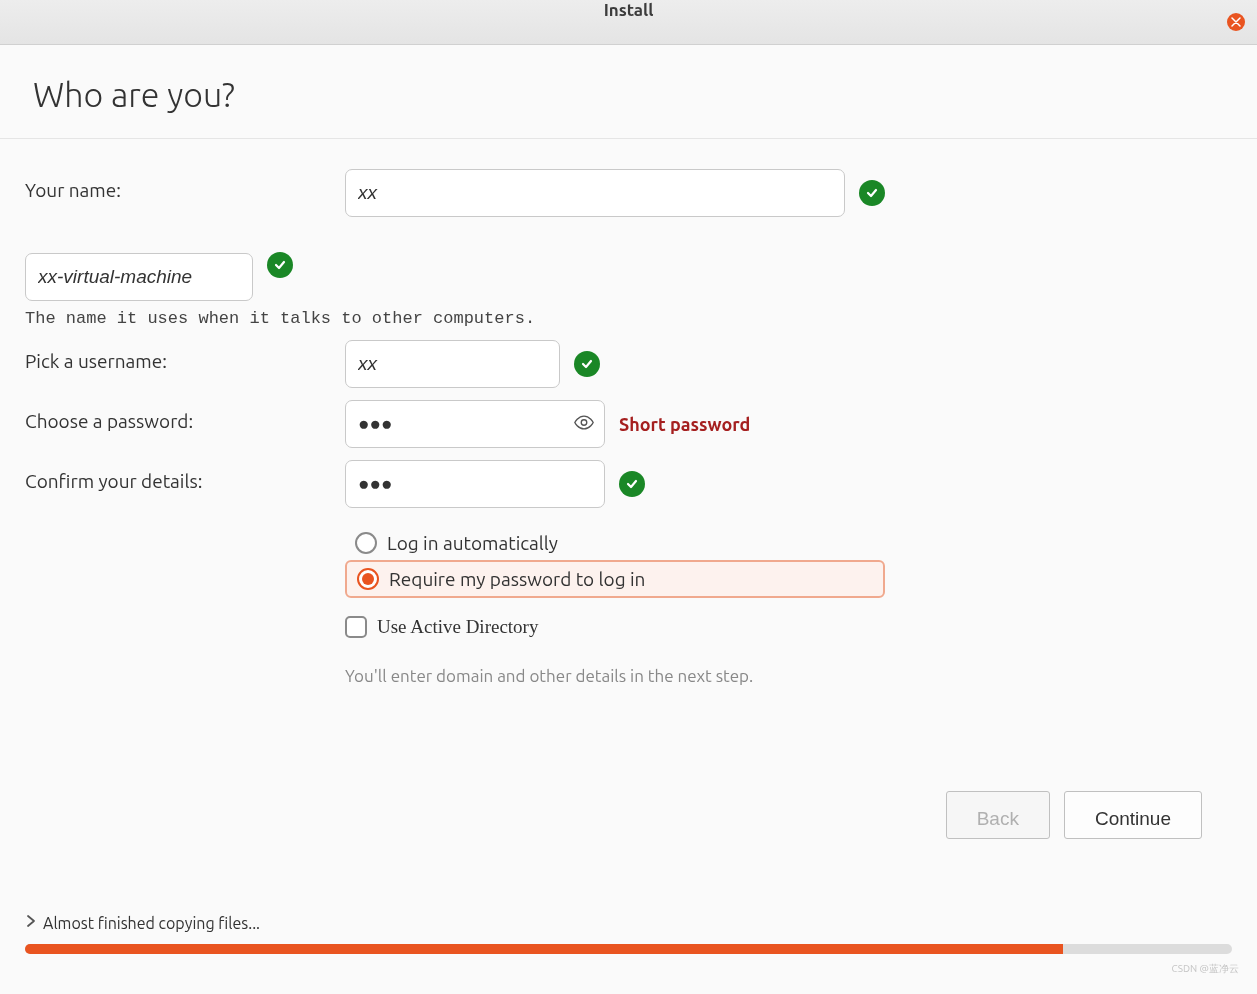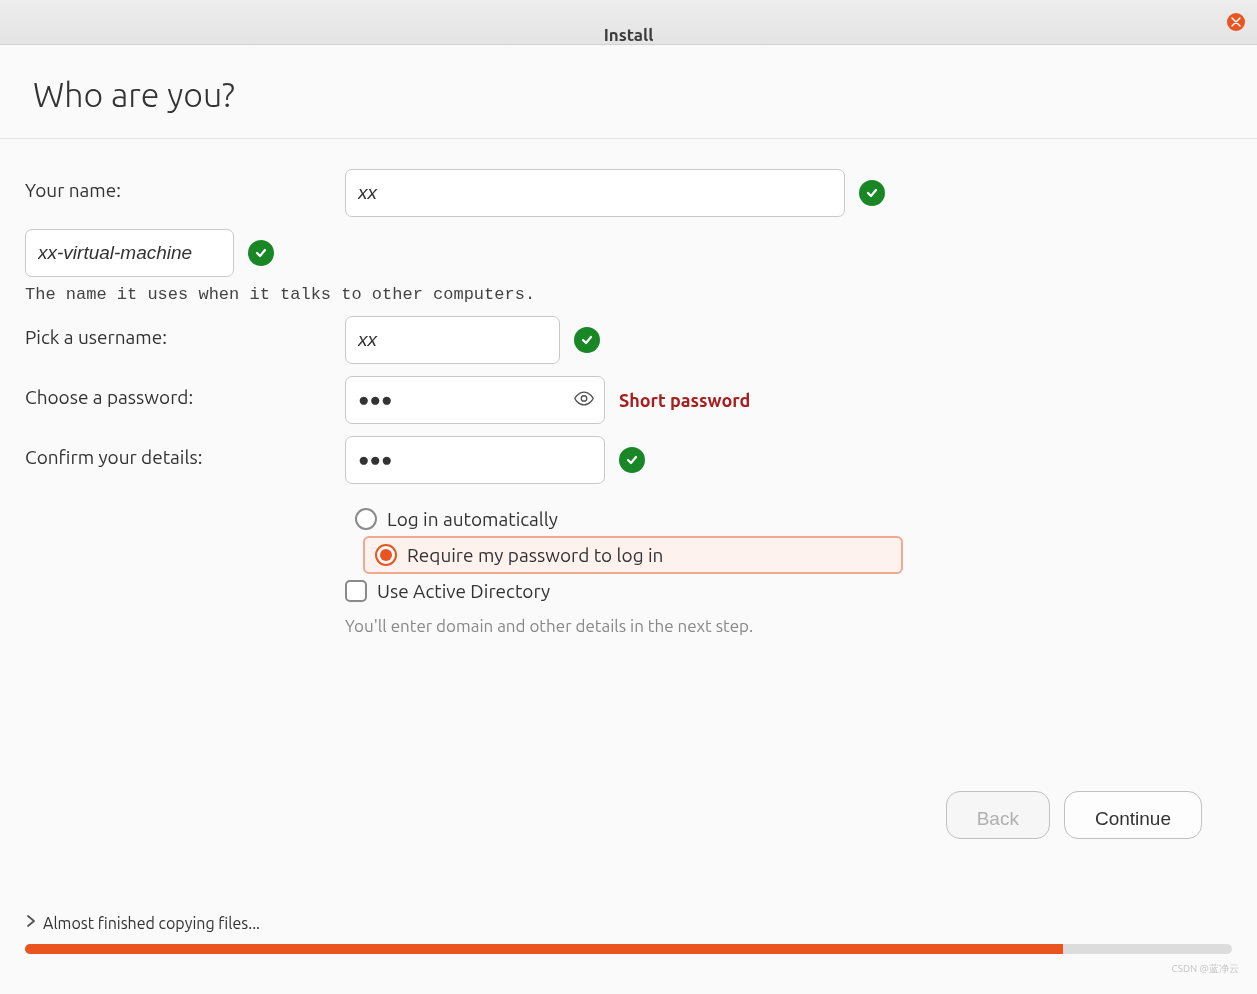--- a/index.html
+++ b/index.html
@@ -14,21 +14,21 @@
       width: 1257px;
       height: 994px;
       overflow: hidden;
       position: relative;
     }
     .titlebar {
       height: 45px;
       background: linear-gradient(to bottom, #ededed, #e4e4e4);
       border-bottom: 1px solid #d0d0d0;
       display: flex;
-      align-items: flex-end;
+      align-items: flex-start;
       justify-content: center;
       position: relative;
     }
     .titlebar-title {
       font-size: 17px;
       font-weight: 600;
       color: #3c3c3c;
     }
     .close-btn {
       position: absolute;
@@ -82,21 +82,21 @@
       border: 1px solid #c9c9c9;
       border-radius: 7px;
       background: #fff;
       padding: 0 12px;
       font-size: 19px;
       color: #333;
       outline: none;
       font-style: italic;
     }
     .text-input.wide { width: 500px; }
-    .text-input.med { width: 209px; }
+    .text-input.med { width: 228px; margin-top: 24px; }
     .text-input.small { width: 215px; }
     .text-input.pwd { width: 260px; padding-right: 40px; }
     .pwd-wrap { position: relative; }
     .eye-icon {
       position: absolute;
       right: 10px;
       top: 50%;
       transform: translateY(-50%);
       color: #555;
     }
@@ -131,21 +131,20 @@
       align-items: center;
       padding: 6px 10px;
       font-size: 19px;
       color: #333;
       border-radius: 6px;
       width: 540px;
     }
     .radio-row.selected {
       border: 2px solid #f0a98e;
       background: #fdf2ee;
-      margin-left: 18px;
     }
     .radio {
       width: 22px;
       height: 22px;
       border: 2px solid #8a8a8a;
       border-radius: 50%;
       margin-right: 10px;
       background: #fff;
       display: flex;
       align-items: center;
@@ -160,48 +159,49 @@
       height: 12px;
       background: #e95420;
       border-radius: 50%;
     }
     .checkbox-row {
       display: flex;
       align-items: flex-start;
       padding: 6px 0;
       font-size: 19px;
       color: #333;
-      margin-top: 0;
+      margin-top: 12px;
+      font-family: Liberation Serif, serif;
     }
     .checkbox {
       width: 22px;
       height: 22px;
       border: 2px solid #8a8a8a;
       border-radius: 5px;
       margin-right: 10px;
       background: #fff;
       flex-shrink: 0;
     }
     .helper-muted {
       font-size: 17px;
       color: #888;
-      margin-top: 8px;
+      margin-top: 22px;
     }
     .footer {
       position: absolute;
       right: 55px;
       bottom: 155px;
       display: flex;
       gap: 14px;
     }
     .btn {
       height: 48px;
       padding: 16px 30px;
       border: 1px solid #c0c0c0;
-      border-radius: 14px;
+      border-radius: 3px;
       background: #fdfdfd;
       font-size: 19px;
       color: #333;
       cursor: pointer;
       margin-top: 36px;
     }
     .btn.disabled {
       color: #b0b0b0;
       background: #f6f6f6;
     }

